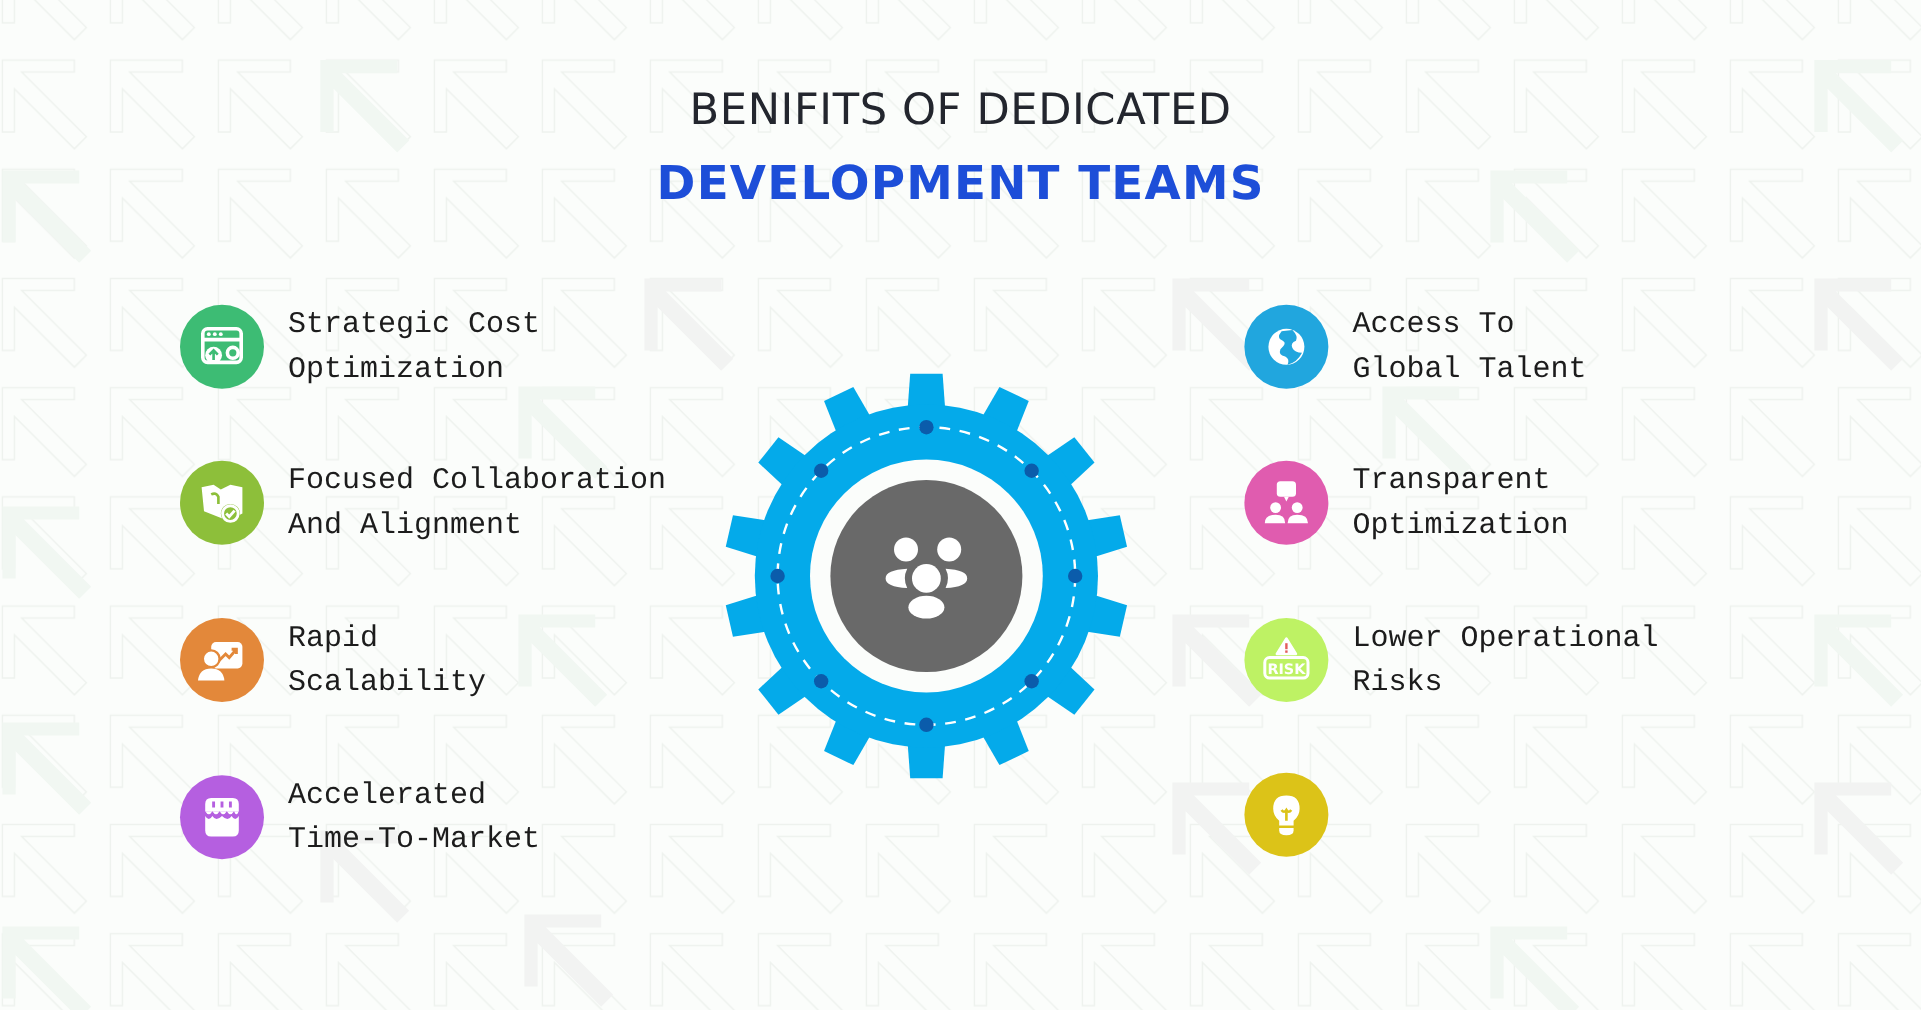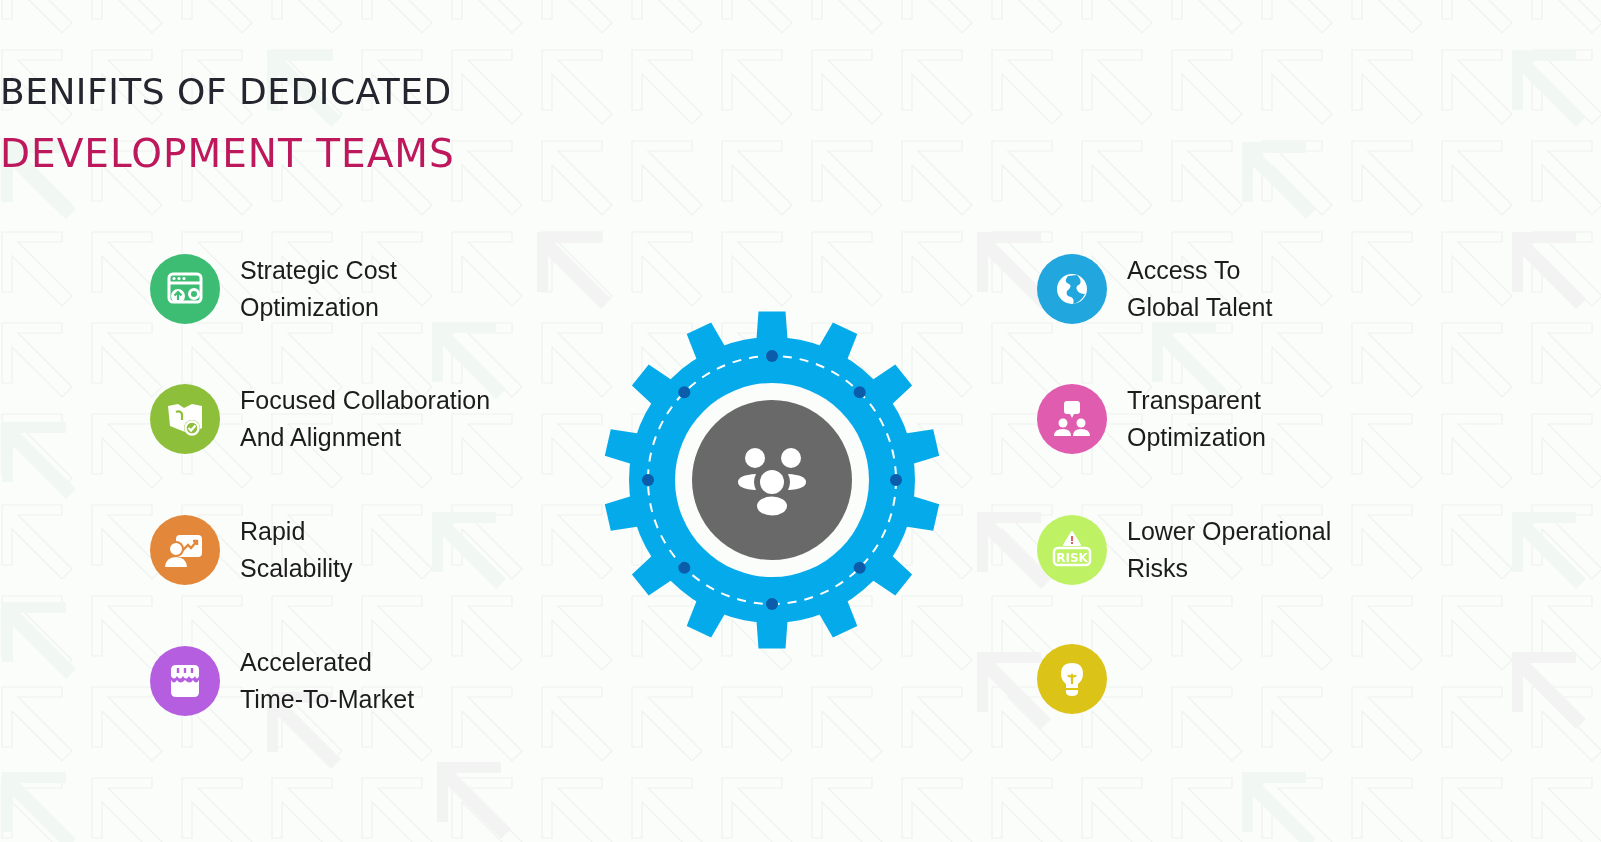--- a/index.html
+++ b/index.html
@@ -2,40 +2,40 @@
 <html><head>
 <meta charset="utf-8">
 <style>
   html, body { margin: 0; padding: 0; }
   body {
     width: 1601px; height: 842px; overflow: hidden; position: relative;
     background: #fbfdfb;
     font-family: "Liberation Sans", "DejaVu Sans", sans-serif;
   }
   .bg-pattern { position: absolute; left: 0; top: 0; width: 1601px; height: 842px; z-index: 0; }
-  .title-block { position: absolute; left: 0; top: 66px; width: 1601px; text-align: left; z-index: 2; }
+  .title-block { position: absolute; left: 0; top: 66px; width: 1601px; text-align: center; z-index: 2; }
   .title-line1 {
     font-family: "DejaVu Sans", sans-serif;
     font-size: 36px; font-weight: normal; color: #23262e; letter-spacing: 0.5px;
     line-height: 52px;
   }
   .title-line2 {
     font-family: "DejaVu Sans", sans-serif;
-    font-size: 39px; font-weight: normal; color: #be185d; letter-spacing: 1px;
+    font-size: 39px; font-weight: bold; color: #1d4ed8; letter-spacing: 1px;
     line-height: 60px; margin-top: 6px;
   }
   .benefit { position: absolute; display: flex; align-items: center; z-index: 2; }
   .benefit .icon-circle {
     width: 70px; height: 70px; border-radius: 50%;
     display: flex; align-items: center; justify-content: center; flex: 0 0 70px;
   }
   .benefit .icon-circle svg { width: 46px; height: 46px; }
   .benefit .label {
     margin-left: 20px;
-    font-family: Liberation Sans, sans-serif;
+    font-family: Liberation Mono, monospace;
     font-size: 25px; line-height: 37px; color: #1c1c1c;
     white-space: nowrap;
   }
   .benefit .label span { display: block; }
   .gear-wrap { position: absolute; left: 602px; top: 310px; width: 340px; height: 340px; z-index: 2; }
 </style>
 </head>
 <body>
 
 <svg class="bg-pattern" xmlns="http://www.w3.org/2000/svg" width="1601" height="842">

